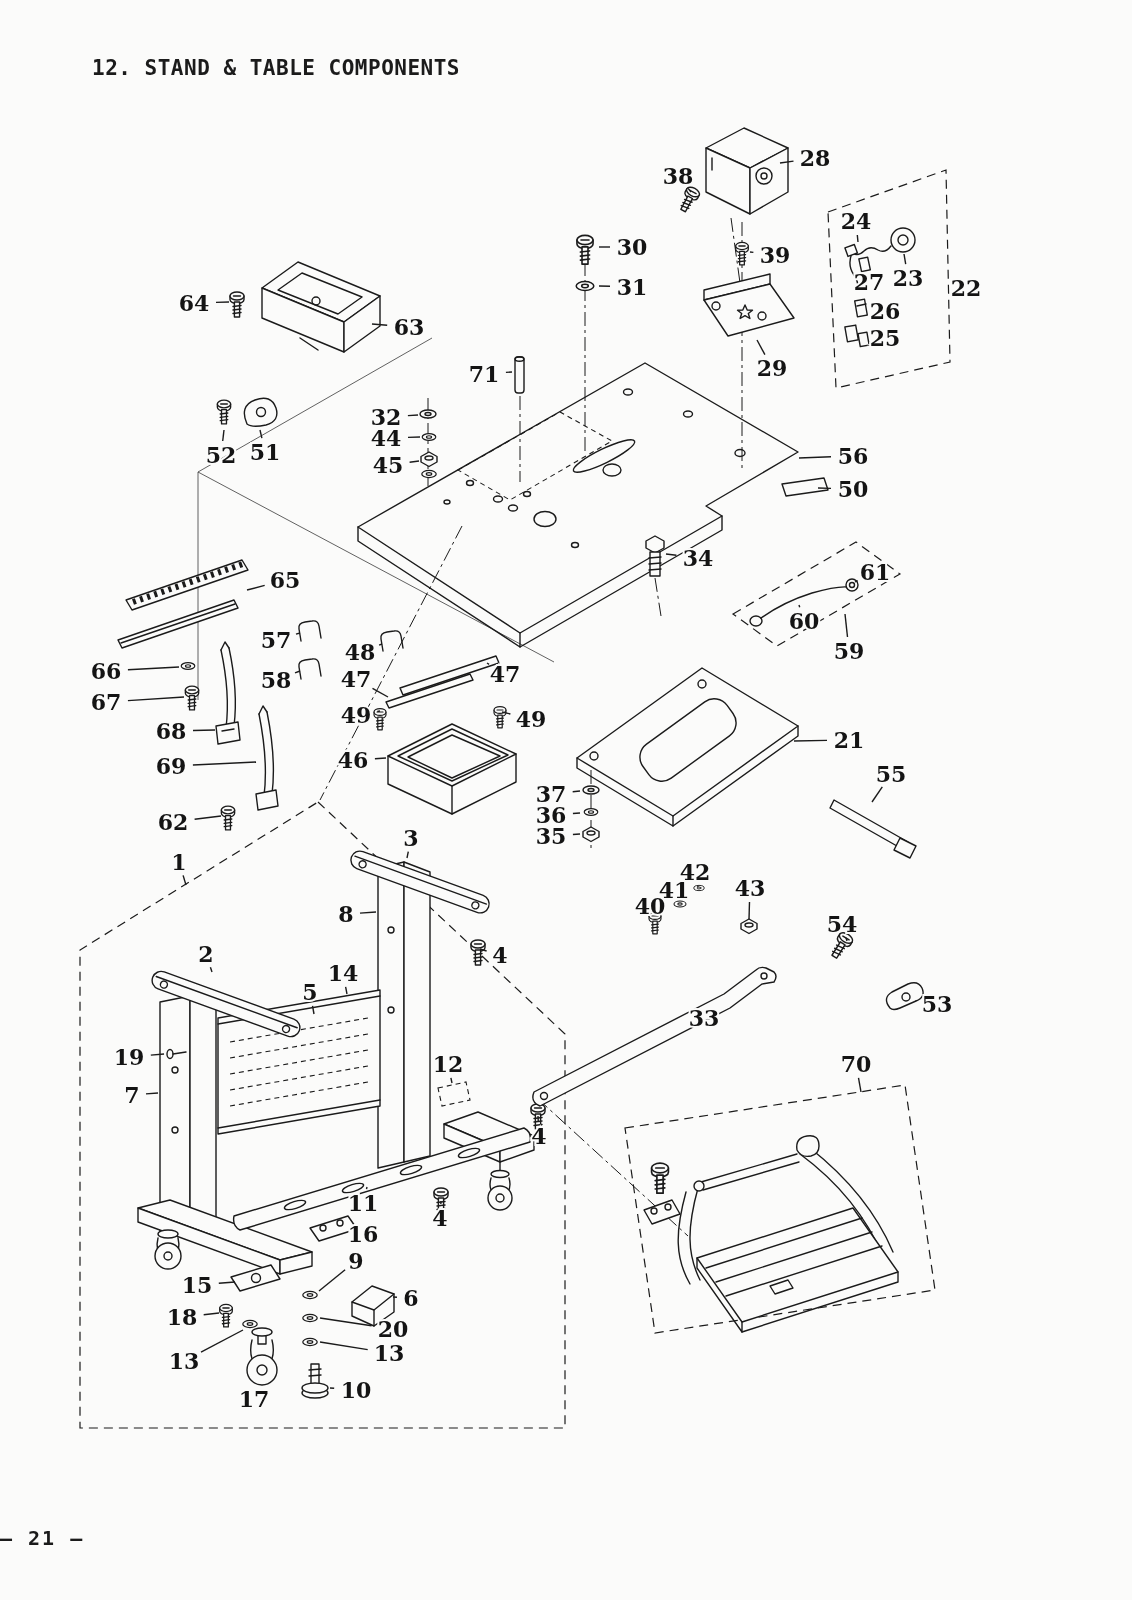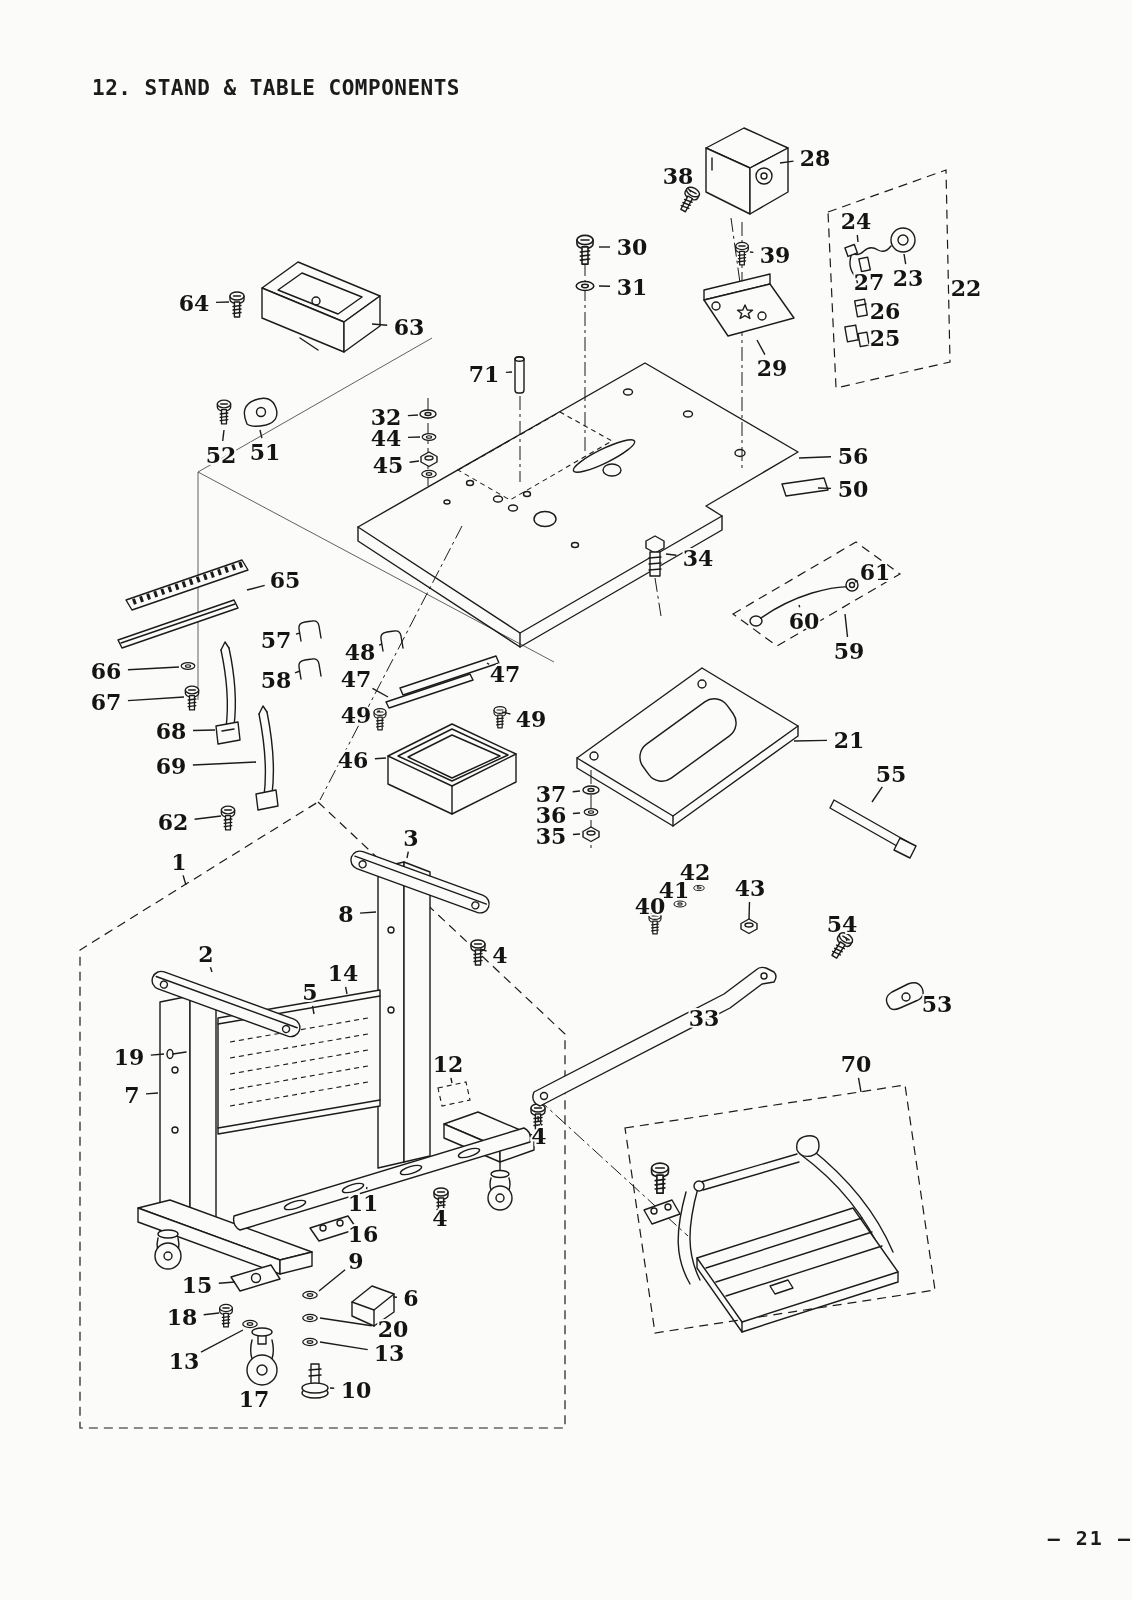--- a/index.html
+++ b/index.html
@@ -1,21 +1,21 @@
 <!DOCTYPE html>
 <html><head>
 <meta charset="utf-8">
 <style>
   html,body { margin:0; padding:0; background:#d8d8d8; }
   .page { position:relative; width:1132px; height:1600px; background:#fbfbfa; overflow:hidden;
           font-family:"DejaVu Sans Mono", monospace; color:#1b1b1b; }
-  .hdr { position:absolute; left:92px; top:56px;margin-top:20px; }
+  .hdr { position:absolute; left:92px; top:56px; }
   .hdr .t1 { font:700 21px "DejaVu Sans Mono", monospace; letter-spacing:.5px; white-space:pre; }
   .hdr .t2 { font:700 20px "DejaVu Sans", sans-serif; margin:8px 0 0 38px; }
-  .pageno { position:absolute; left:0; right:0; top:1526px; text-align:right;
+  .pageno { position:absolute; left:0; right:0; top:1526px; text-align:left;
             font:700 20px "DejaVu Sans Mono", monospace; letter-spacing:2px; }
   svg.diag { position:absolute; left:0; top:0; width:1132px; height:1600px; }
   .ln  { stroke:#1b1b1b; stroke-width:1.4; fill:none; stroke-linejoin:round; stroke-linecap:round; }
   .fl  { stroke:#1b1b1b; stroke-width:1.4; fill:#fbfbfa; stroke-linejoin:round; }
   .thin{ stroke:#3a3a3a; stroke-width:.8; fill:none; }
   .cdot{ stroke:#1b1b1b; stroke-width:1; fill:none; stroke-dasharray:14 4 3 4; }
   .dsh { stroke:#1b1b1b; stroke-width:1.2; fill:none; stroke-dasharray:9 6; }
   .dsh2{ stroke:#1b1b1b; stroke-width:1.1; fill:none; stroke-dasharray:5 4; }
   .plabel { font:700 22px "DejaVu Serif", serif; fill:#141414;
             stroke:#fbfbfa; stroke-width:4; paint-order:stroke; }

